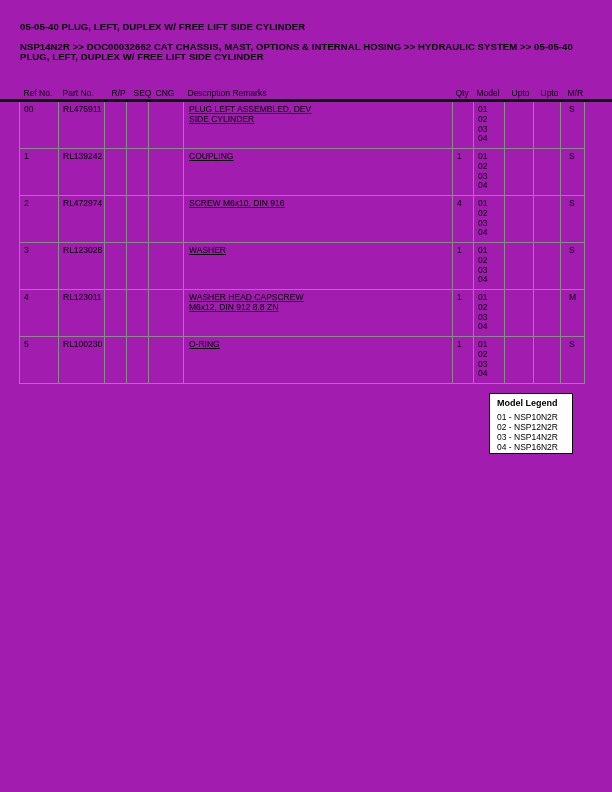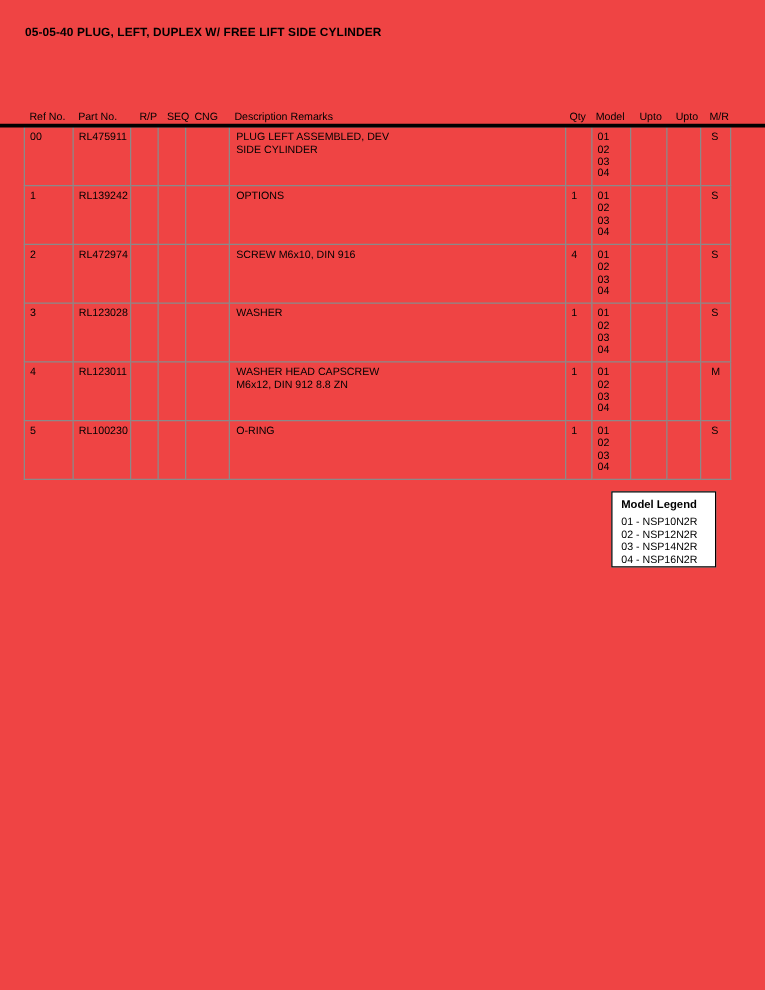--- a/index.html
+++ b/index.html
@@ -1,20 +1,20 @@
 <!DOCTYPE html>
 <html><head>
 <meta charset="utf-8">
 <style>
   * { margin:0; padding:0; box-sizing:border-box; }
   html,body { background:#e9e9e9; }
   .page {
     position:relative;
     width:612px; height:792px;
-    background:#ef4444;
+    background:#a21caf;
     font-family:"Liberation Sans", sans-serif;
     color:#000000;
     overflow:hidden;
   }
   .doc-title {
     position:absolute; left:20px; top:21px;
     font-size:9.5px; font-weight:bold; letter-spacing:0.1px;
     white-space:nowrap;
   }
   .breadcrumb {
@@ -39,37 +39,38 @@
   table.parts thead th.pad7 { padding-left:7px; }
   table.parts thead th.pad3 { padding-left:3px; }
   table.parts tbody td {
     border:1px solid #8a8a8a;
     vertical-align:top; text-align:left;
     font-size:8.5px; line-height:9.8px;
     padding:3px 2px 0 4px;
     overflow:hidden;
   }
   table.parts tbody tr { height:47px; }
-  table.parts tbody td.desc { padding-left:5px; }
+  table.parts tbody td.desc { padding-left:5px;text-decoration:underline; }
   table.parts tbody td.mr { padding-left:8px; }
   .legend {
     position:absolute; left:489px; top:393px; width:84px; height:61px;
     border:1px solid #000000; background:#ffffff;
     padding:4px 0 0 7px;
   }
   .legend-title { font-size:9px; font-weight:bold; margin-bottom:4px; white-space:nowrap; }
   .legend-entry { font-size:8.5px; line-height:10px; white-space:nowrap; }
 </style>
 </head>
 <body>
 
 <div class="page">
 
   <div class="doc-title">05-05-40 PLUG, LEFT, DUPLEX W/ FREE LIFT SIDE CYLINDER</div>
 
+  <div class="breadcrumb">NSP14N2R &gt;&gt; DOC00032662 CAT CHASSIS, MAST, OPTIONS &amp; INTERNAL HOSING &gt;&gt; HYDRAULIC SYSTEM &gt;&gt; 05-05-40 PLUG, LEFT, DUPLEX W/ FREE LIFT SIDE CYLINDER</div>
 
   <div class="thick-rule"></div>
 
   <table class="parts">
     <colgroup>
       <col style="width:39px">
         <col style="width:46px">
         <col style="width:22px">
       <col style="width:22px">
         <col style="width:35px">
@@ -117,21 +118,21 @@
         <td></td>
         <td class="mr">S</td>
       </tr>
       <tr>
         <td>1</td>
         <td>RL139242</td>
         <td></td>
         <td></td>
         <td></td>
         <td class="desc">
-          <div>OPTIONS</div>
+          <div>COUPLING</div>
           <div></div>
         </td>
         <td>1</td>
         <td>
           <div>01</div>
           <div>02</div>
           <div>03</div>
           <div>04</div>
         </td>
         <td></td>

